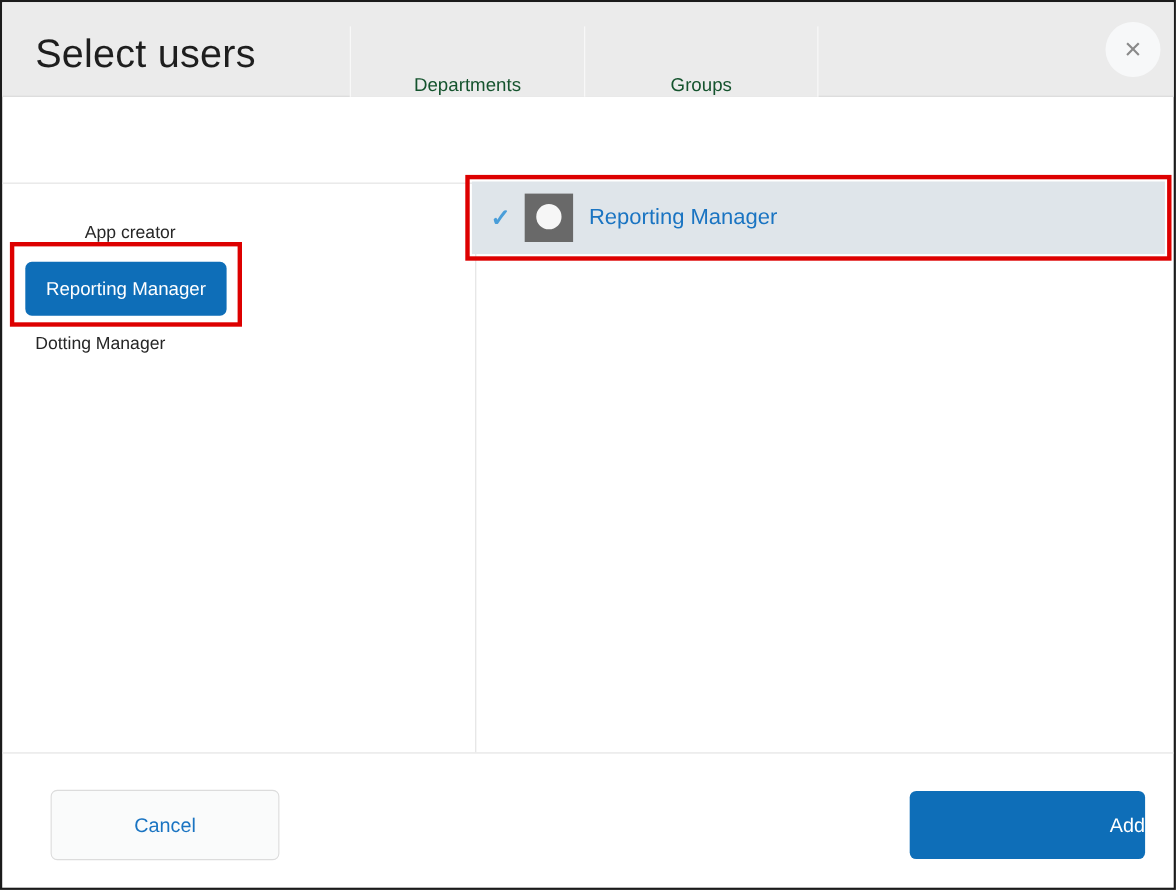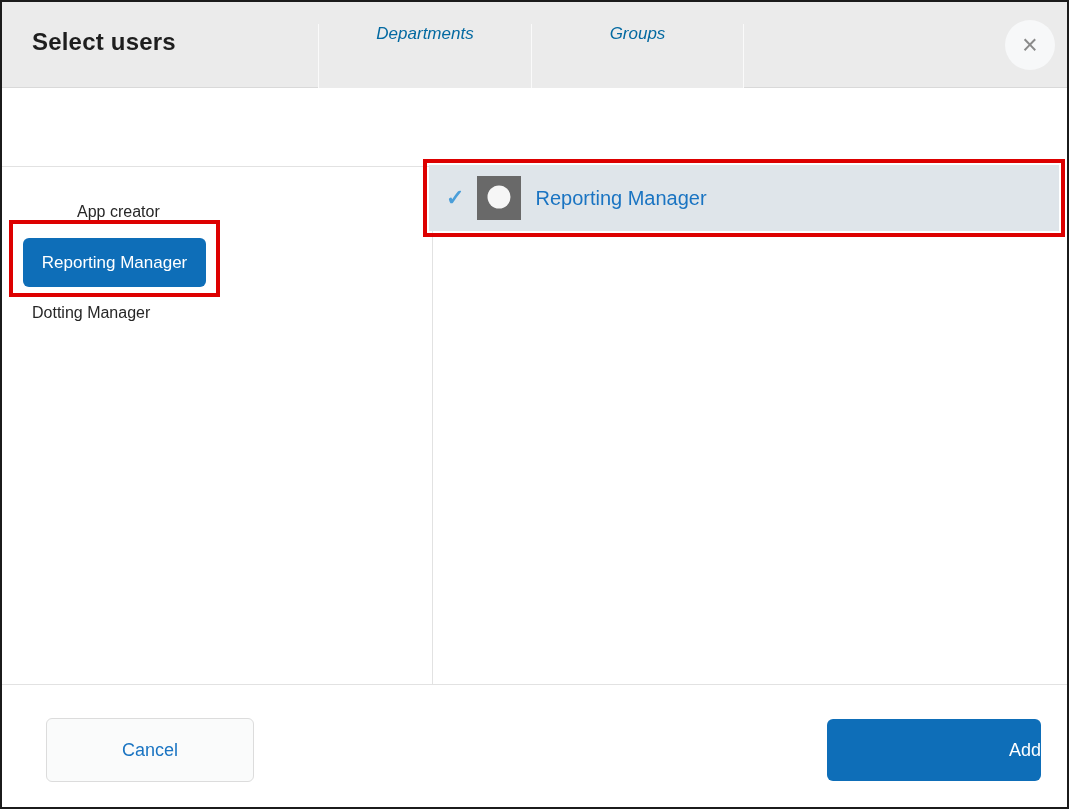--- a/index.html
+++ b/index.html
@@ -16,34 +16,33 @@
     background: #fff;
   }
   
   .header {
     position: absolute; left: 0; top: 0; right: 0; height: 86px;
     background: #ebebeb;
     border-bottom: 1px solid #d9d9d9;
   }
   .title {
     position: absolute; left: 30px; top: 26px;
-    font-size: 24px; color: #1e1e1e; letter-spacing: 0.2px; font-weight: bold;
+    font-size: 36px; color: #1e1e1e; letter-spacing: 0.2px;
   }
   .tabs {
     position: absolute; left: 316px; top: 22px; height: 64px;
     display: flex; align-items: stretch;
   }
   .tab {
     width: 213px; height: 64px;
-    display: flex; align-items: flex-start; justify-content: center;
-    font-size: 17px; color: #0369a1;
+    display: flex; align-items: flex-end; justify-content: center;
+    font-size: 17px; color: #14532d;
     background: #ebebeb;
     border-left: 1px solid #fafafa;
     cursor: pointer;
-    font-style: italic;
   }
   .tab:last-child { border-right: 1px solid #fafafa; }
   .tab.active {
     background: #ffffff;
     border: 4px solid #dd0000; 
   }
   .close-btn {
     position: absolute; left: 1003px; top: 18px;
     width: 50px; height: 50px; border-radius: 50%;
     background: #f7f8f9;

